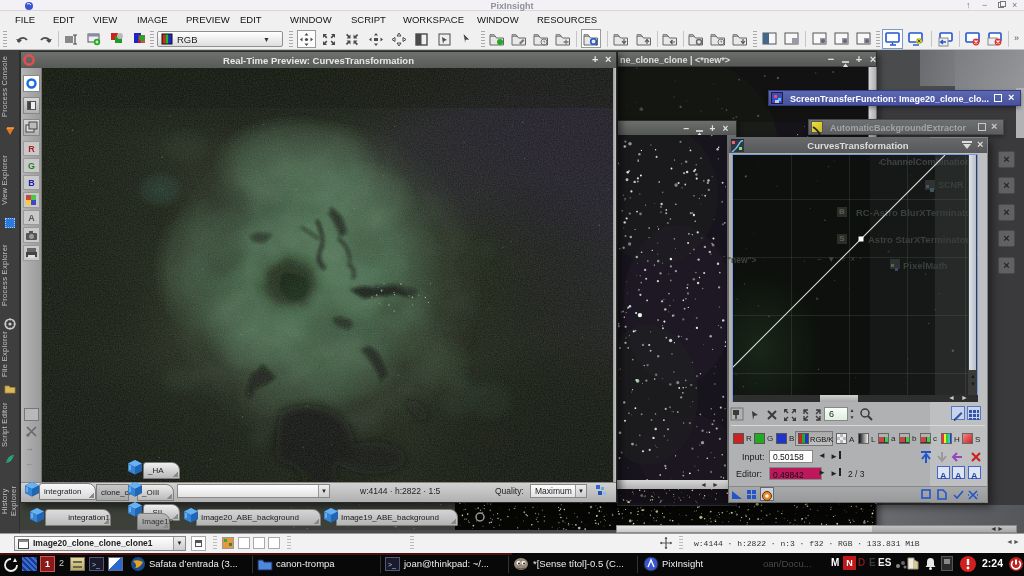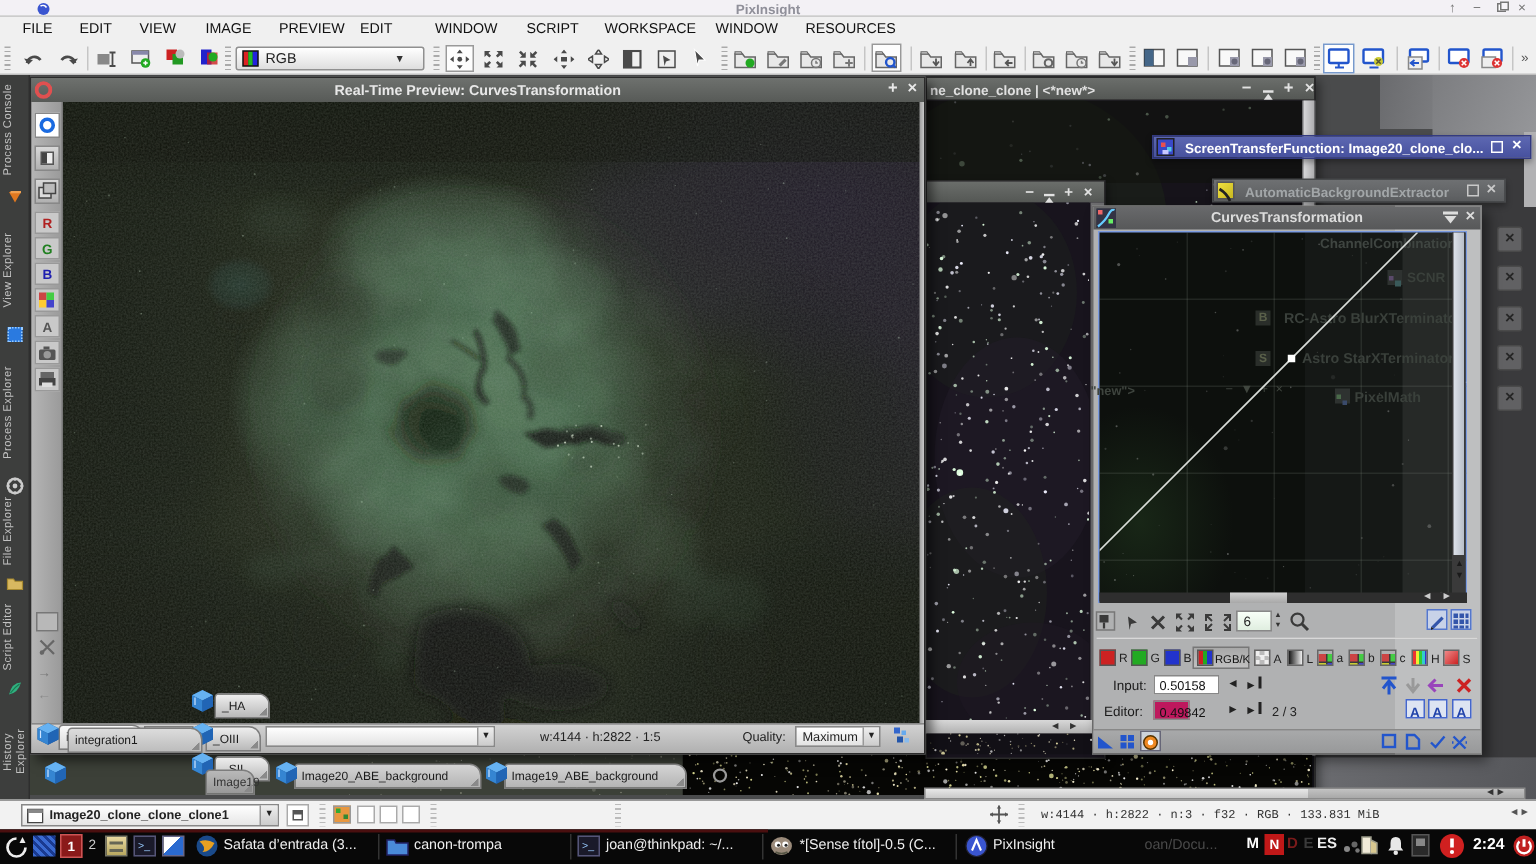--- a/index.html
+++ b/index.html
@@ -1318,21 +1318,21 @@
 <div class="abs" style="left:933px;top:434px;font-size:8px;color:#222;">c</div>
 <div class="abs" style="left:941px;top:433px;width:11px;height:11px;border:1px solid #666;background:linear-gradient(90deg,#e33 0 2px,#ee3 2px 4px,#3c3 4px 6px,#3cc 6px 8px,#33c 8px 10px,#c3c 10px 11px);"></div>
 <div class="abs" style="left:954px;top:435px;font-size:8px;color:#222;">H</div>
 <div class="abs" style="left:962px;top:433px;width:11px;height:11px;border:1px solid #666;background:linear-gradient(135deg,#e88,#c22);"></div>
 <div class="abs" style="left:975px;top:435px;font-size:8px;color:#222;">S</div>
 <div class="abs" style="left:742px;top:452px;font-size:9px;color:#1a1a1a;">Input:</div>
 <div class="abs" style="left:769px;top:450px;width:44px;height:13px;background:#fff;border:1px solid #888;font-size:8.5px;color:#111;padding:1px 0 0 3px;">0.50158</div>
 <div class="abs" style="left:818px;top:451px;font-size:8px;color:#222;">◄</div>
 <div class="abs" style="left:830px;top:451px;font-size:8px;color:#222;">►<span style="display:inline-block;width:2px;height:8px;background:#222;margin-left:1px;"></span></div>
 <div class="abs" style="left:736px;top:469px;font-size:9px;color:#1a1a1a;">Editor:</div>
-<div class="abs" style="left:769px;top:467px;width:24px;height:13px;background:#be185d;border:1px solid #888;font-size:8.5px;color:#111;padding:2px 0 0 3px;">0.49842</div>
+<div class="abs" style="left:769px;top:467px;width:53px;height:13px;background:#be185d;border:1px solid #888;font-size:8.5px;color:#111;padding:2px 0 0 3px;">0.49842</div>
 <div class="abs" style="left:818px;top:468px;font-size:8px;color:#222;">►</div>
 <div class="abs" style="left:830px;top:468px;font-size:8px;color:#222;">►<span style="display:inline-block;width:2px;height:8px;background:#222;margin-left:1px;"></span></div>
 <div class="abs" style="left:848px;top:469px;font-size:8.5px;color:#222;">2 / 3</div>
 <svg class="abs" style="left:920px;top:450px;" width="62" height="14">
     <path d="M6,13 L6,5 M2,9 L6,4 L10,9" stroke="#2255cc" stroke-width="2" fill="none"></path>
     <rect x="1" y="1" width="10" height="2" fill="#2255cc"></rect>
     <path d="M22,2 L22,9 M18,6 L22,11 L26,6" stroke="#999" stroke-width="2" fill="none"></path>
     <path d="M42,7 l-8,0 m3,-4 l-4,4 4,4" stroke="#9944bb" stroke-width="2" fill="none"></path>
     <path d="M52,3 l8,8 m0,-8 l-8,8" stroke="#cc2222" stroke-width="2.2" fill="none"></path>
   </svg>
@@ -1782,21 +1782,21 @@
     <path d="M3,6 l0,5" stroke="#cfe4ff" stroke-width="0.8"></path>
   </svg>
 <div class="tab" style="left:143px;top:504px;width:37px;">_SII<span class="fold"></span></div>
 <svg class="abs" style="left:127px;top:501px;" width="17" height="17" viewBox="0 0 17 17">
     <path d="M8,1 L15,4.5 L15,12 L8,15.5 L1,12 L1,4.5 Z" fill="#1d5590"></path>
     <path d="M8,1 L15,4.5 L8,8 L1,4.5 Z" fill="#66b2f2"></path>
     <path d="M1,4.5 L8,8 L8,15.5 L1,12 Z" fill="#3585d2"></path>
     <path d="M15,4.5 L8,8 L8,15.5 L15,12 Z" fill="#2165b5"></path>
     <path d="M3,6 l0,5" stroke="#cfe4ff" stroke-width="0.8"></path>
   </svg>
-<div class="tab" style="left:45px;top:485px;width:90px;background:linear-gradient(#dcdcdc,#bcbcbc);">integration1<span class="fold"></span></div>
+<div class="tab" style="left:45px;top:509px;width:66px;background:linear-gradient(#dcdcdc,#bcbcbc);text-align:right;">integration1<span class="fold"></span></div>
 <svg class="abs" style="left:29px;top:507px;" width="17" height="17" viewBox="0 0 17 17">
     <path d="M8,1 L15,4.5 L15,12 L8,15.5 L1,12 L1,4.5 Z" fill="#1d5590"></path>
     <path d="M8,1 L15,4.5 L8,8 L1,4.5 Z" fill="#66b2f2"></path>
     <path d="M1,4.5 L8,8 L8,15.5 L1,12 Z" fill="#3585d2"></path>
     <path d="M15,4.5 L8,8 L8,15.5 L15,12 Z" fill="#2165b5"></path>
     <path d="M3,6 l0,5" stroke="#cfe4ff" stroke-width="0.8"></path>
   </svg>
 <div class="tab" style="left:137px;top:513px;width:33px;background:linear-gradient(#b8b8b8,#989898);color:#333;">Image19<span class="fold"></span></div>
 <div class="tab" style="left:196px;top:509px;width:125px;background:linear-gradient(#d4d4d4,#b4b4b4);">Image20_ABE_background<span class="fold"></span></div>
 <svg class="abs" style="left:183px;top:507px;" width="17" height="17" viewBox="0 0 17 17">

